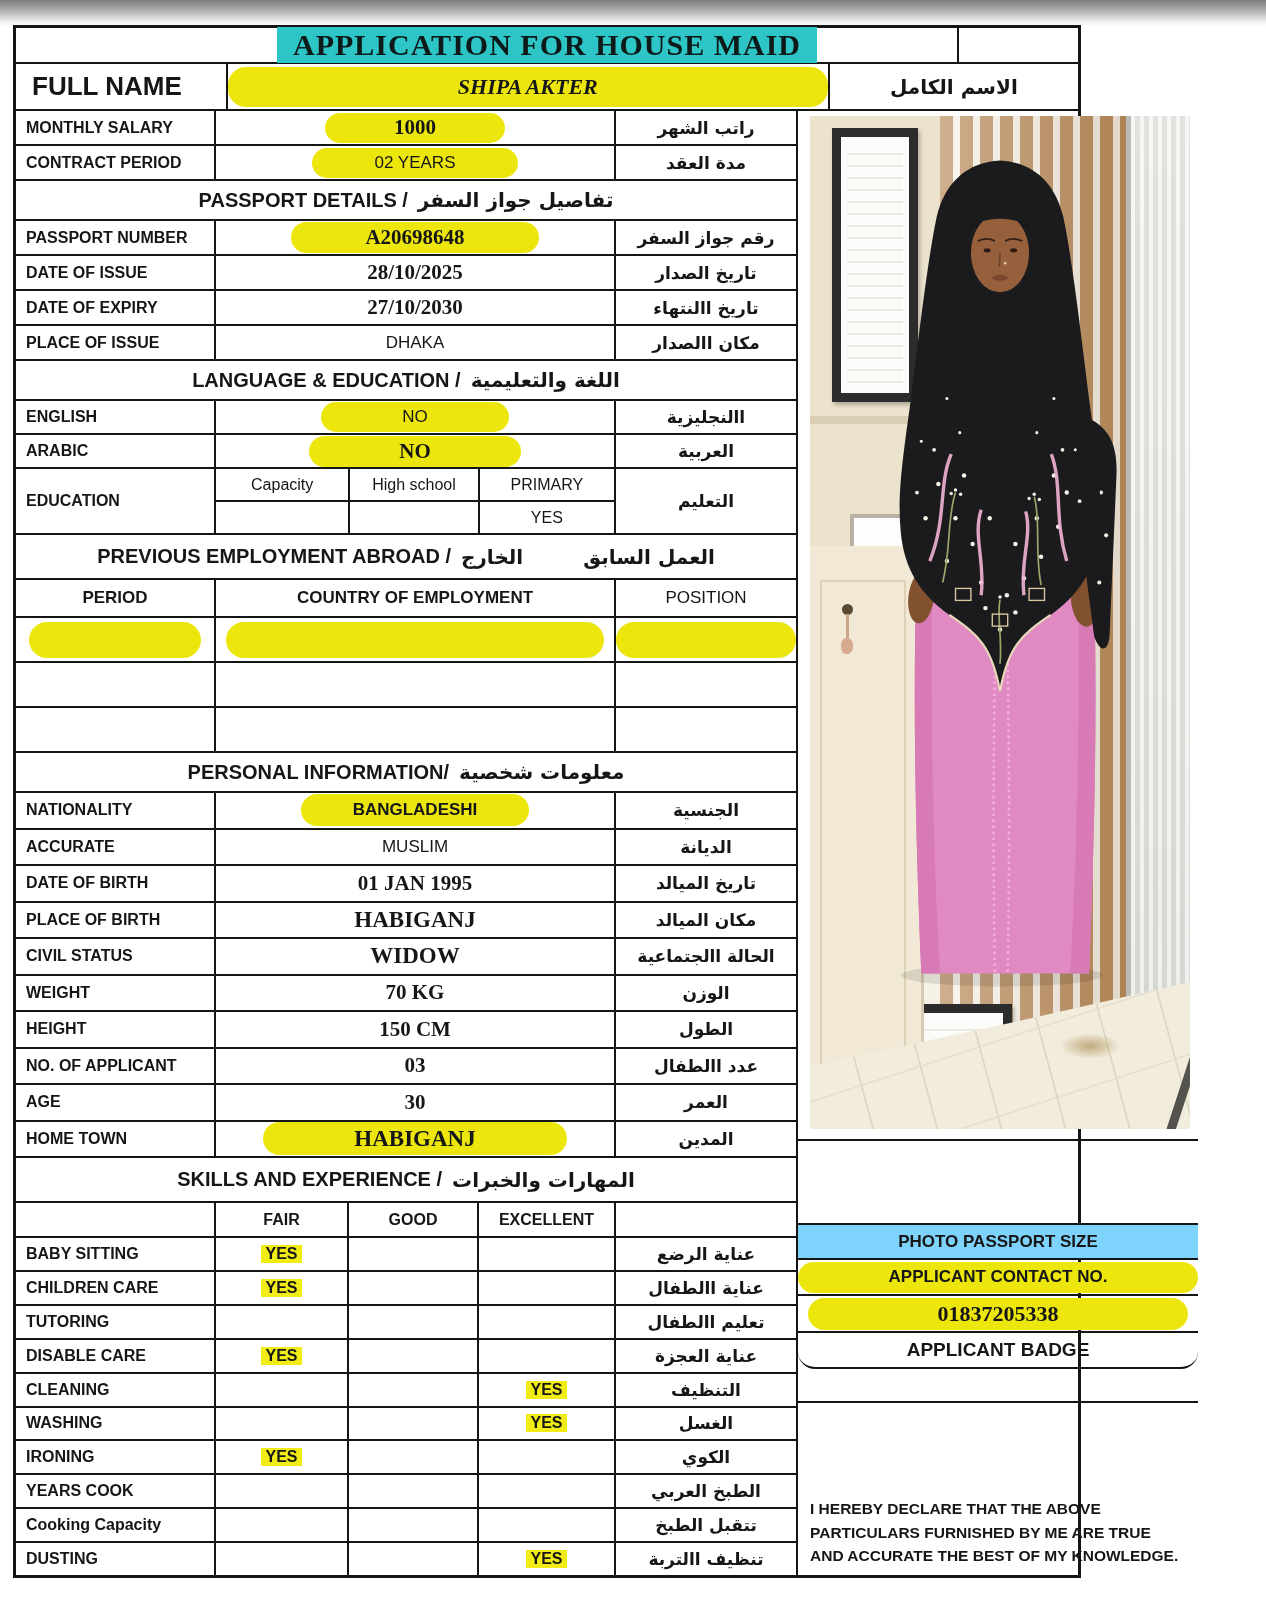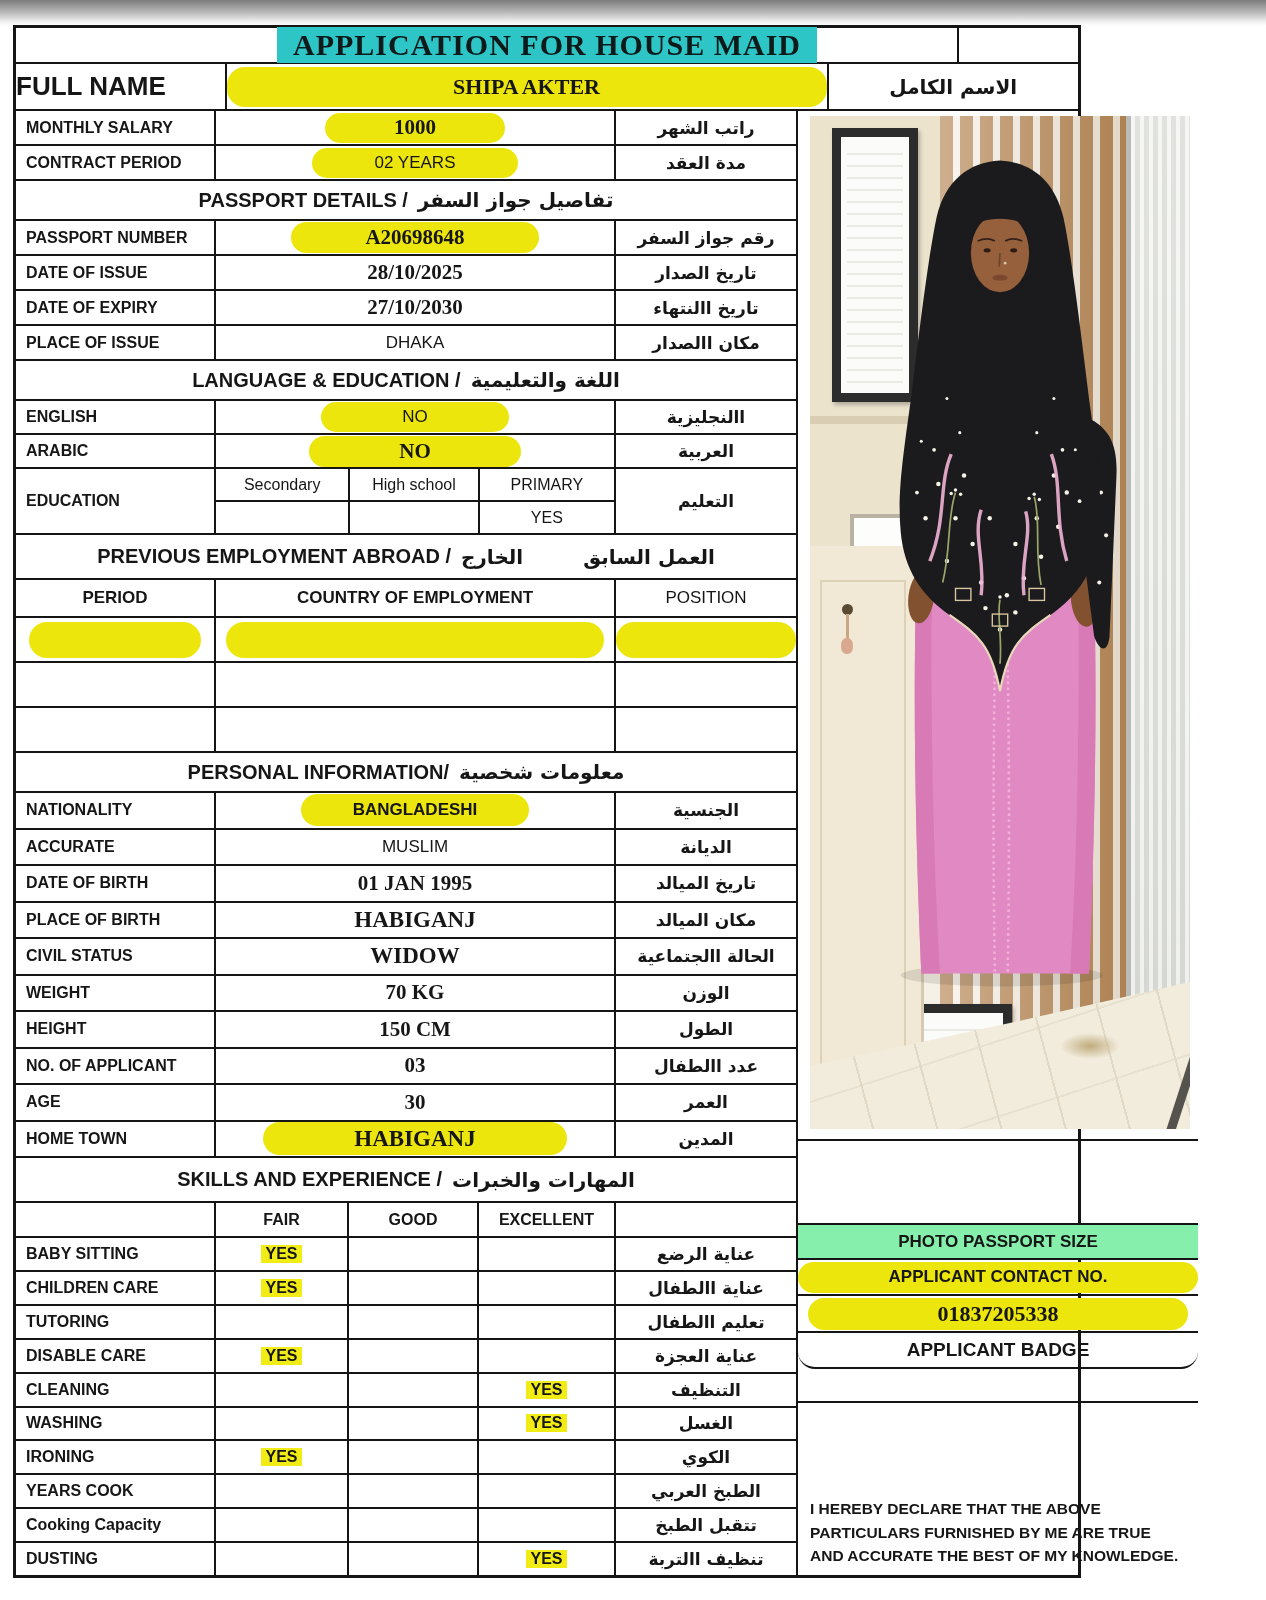--- a/index.html
+++ b/index.html
@@ -27,35 +27,35 @@
   .sechead { justify-content:center; align-items:center; gap:10px; font-weight:bold; font-size:20px; }
   .sechead .ar { font-size:20px; }
   
   .title-row { position:relative; height:36px; border-bottom:2px solid #151515; display:flex;
     align-items:center; justify-content:center; flex:0 0 auto; }
   .title-hl { background:#2ec5c7; padding:1px 16px; font-family:"Liberation Serif", serif;
     font-weight:bold; font-size:30px; letter-spacing:1px; color:#0d1a1a; }
   .title-div { position:absolute; left:941px; top:0; bottom:0; width:2px; background:#151515; }
   
   .fullname-row { height:47px; }
-  .fn-lab { width:244px; padding-left:0; font-weight:bold; font-size:26px; }
+  .fn-lab { width:244px; padding-left:16px; font-weight:bold; font-size:26px; }
   .fn-ar { width:294px; justify-content:center; }
   .fn-ar .ar { font-size:20px; }
-  .fn-val { flex:1; justify-content:center; }
+  .fn-val { flex:1; justify-content:center;font-style:italic; }
   .hl-name { width:600px; height:40px; font-size:22px; }
   
   .bodywrap { flex:1; display:flex; }
   .leftcol { width:794px; display:flex; flex-direction:column; }
   .rightcol { flex:1; border-left:2px solid #151515; display:flex; flex-direction:column; }
   .subcol { width:133px; justify-content:center; text-align:center; font-size:16px; }
   .subcol2 { width:130px; } .subcol3 { width:137px; }
   .skillrow { flex:1 1 0; }
   
   .rrow { border-bottom:2px solid #151515; display:flex; align-items:center; justify-content:center; flex:0 0 auto; }
-  .photo-caption-row { height:35px; background:#86efac; font-weight:bold; font-size:17px; }
+  .photo-caption-row { height:35px; background:#7dd3fc; font-weight:bold; font-size:17px; }
   .decl { flex:1; border-bottom:0; align-items:flex-end; justify-content:flex-start;
     padding:8px 12px; font-weight:bold; font-size:15.5px; line-height:1.5; text-align:left; }
   
   .photo-cell { height:1030px; border-bottom:2px solid #151515; position:relative; padding:5px 8px 10px 12px; }
   .photo { position:relative; width:100%; height:100%; background:#f6f1e6; overflow:hidden; }
   .shelfbg { position:absolute; left:0; top:0; width:130px; height:436px; background:#ece3cd; }
   .shelf-line { position:absolute; left:0; width:130px; height:8px; background:#d9cdb4; top:300px; }
   .cab { position:absolute; left:0; top:430px; width:114px; height:600px; background:#f1e9d6; border-right:3px solid #d6cab0; }
   .cab-door { position:absolute; left:10px; top:34px; width:86px; height:520px; border:2px solid #ddd2b8; }
   .key { position:absolute; left:32px; top:58px; width:11px; height:11px; border-radius:50%;
@@ -199,21 +199,21 @@
         </div>
         <div class="c arc bl">
           <span class="ar" dir="rtl" lang="ar">العربية</span>
         </div>
       </div>
 
       <div style="display:flex; border-bottom:2px solid #151515; flex:0 0 auto">
         <div class="c lab">EDUCATION</div>
         <div style="display:flex; flex-direction:column; width:400px" class="bl">
           <div style="display:flex; height:33px; border-bottom:2px solid #151515">
-            <div class="c subcol">Secondary</div>
+            <div class="c subcol">Capacity</div>
             <div class="c subcol subcol2 bl">High school</div>
             <div class="c subcol subcol3 bl">PRIMARY</div>
           </div>
           <div style="display:flex; height:31px">
             <div class="c subcol"></div>
             <div class="c subcol subcol2 bl"></div>
             <div class="c subcol subcol3 bl">YES</div>
           </div>
         </div>
         <div class="c arc bl">

